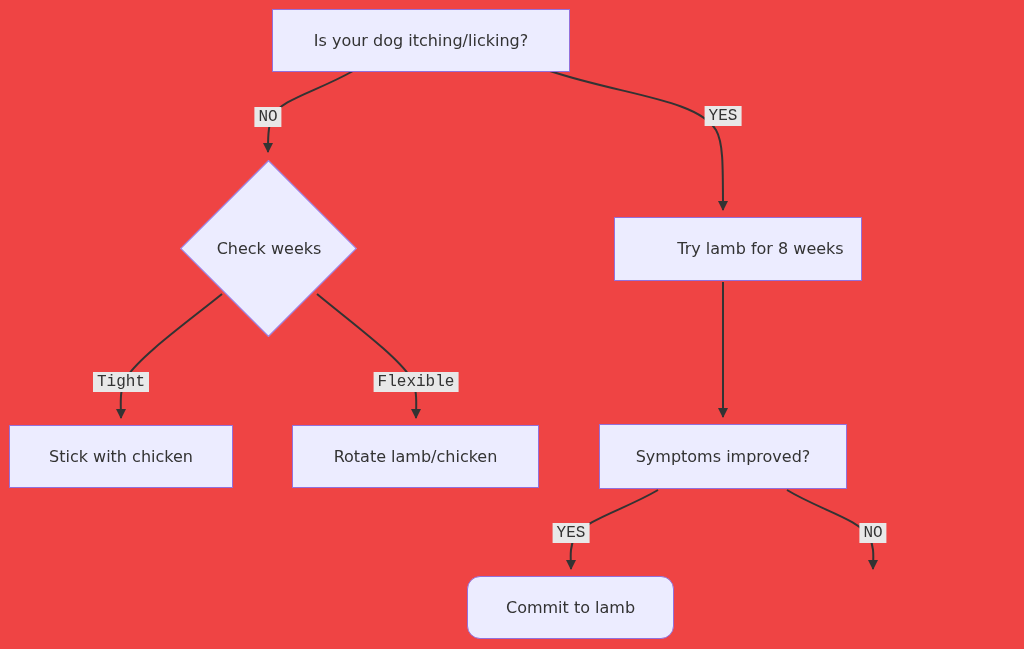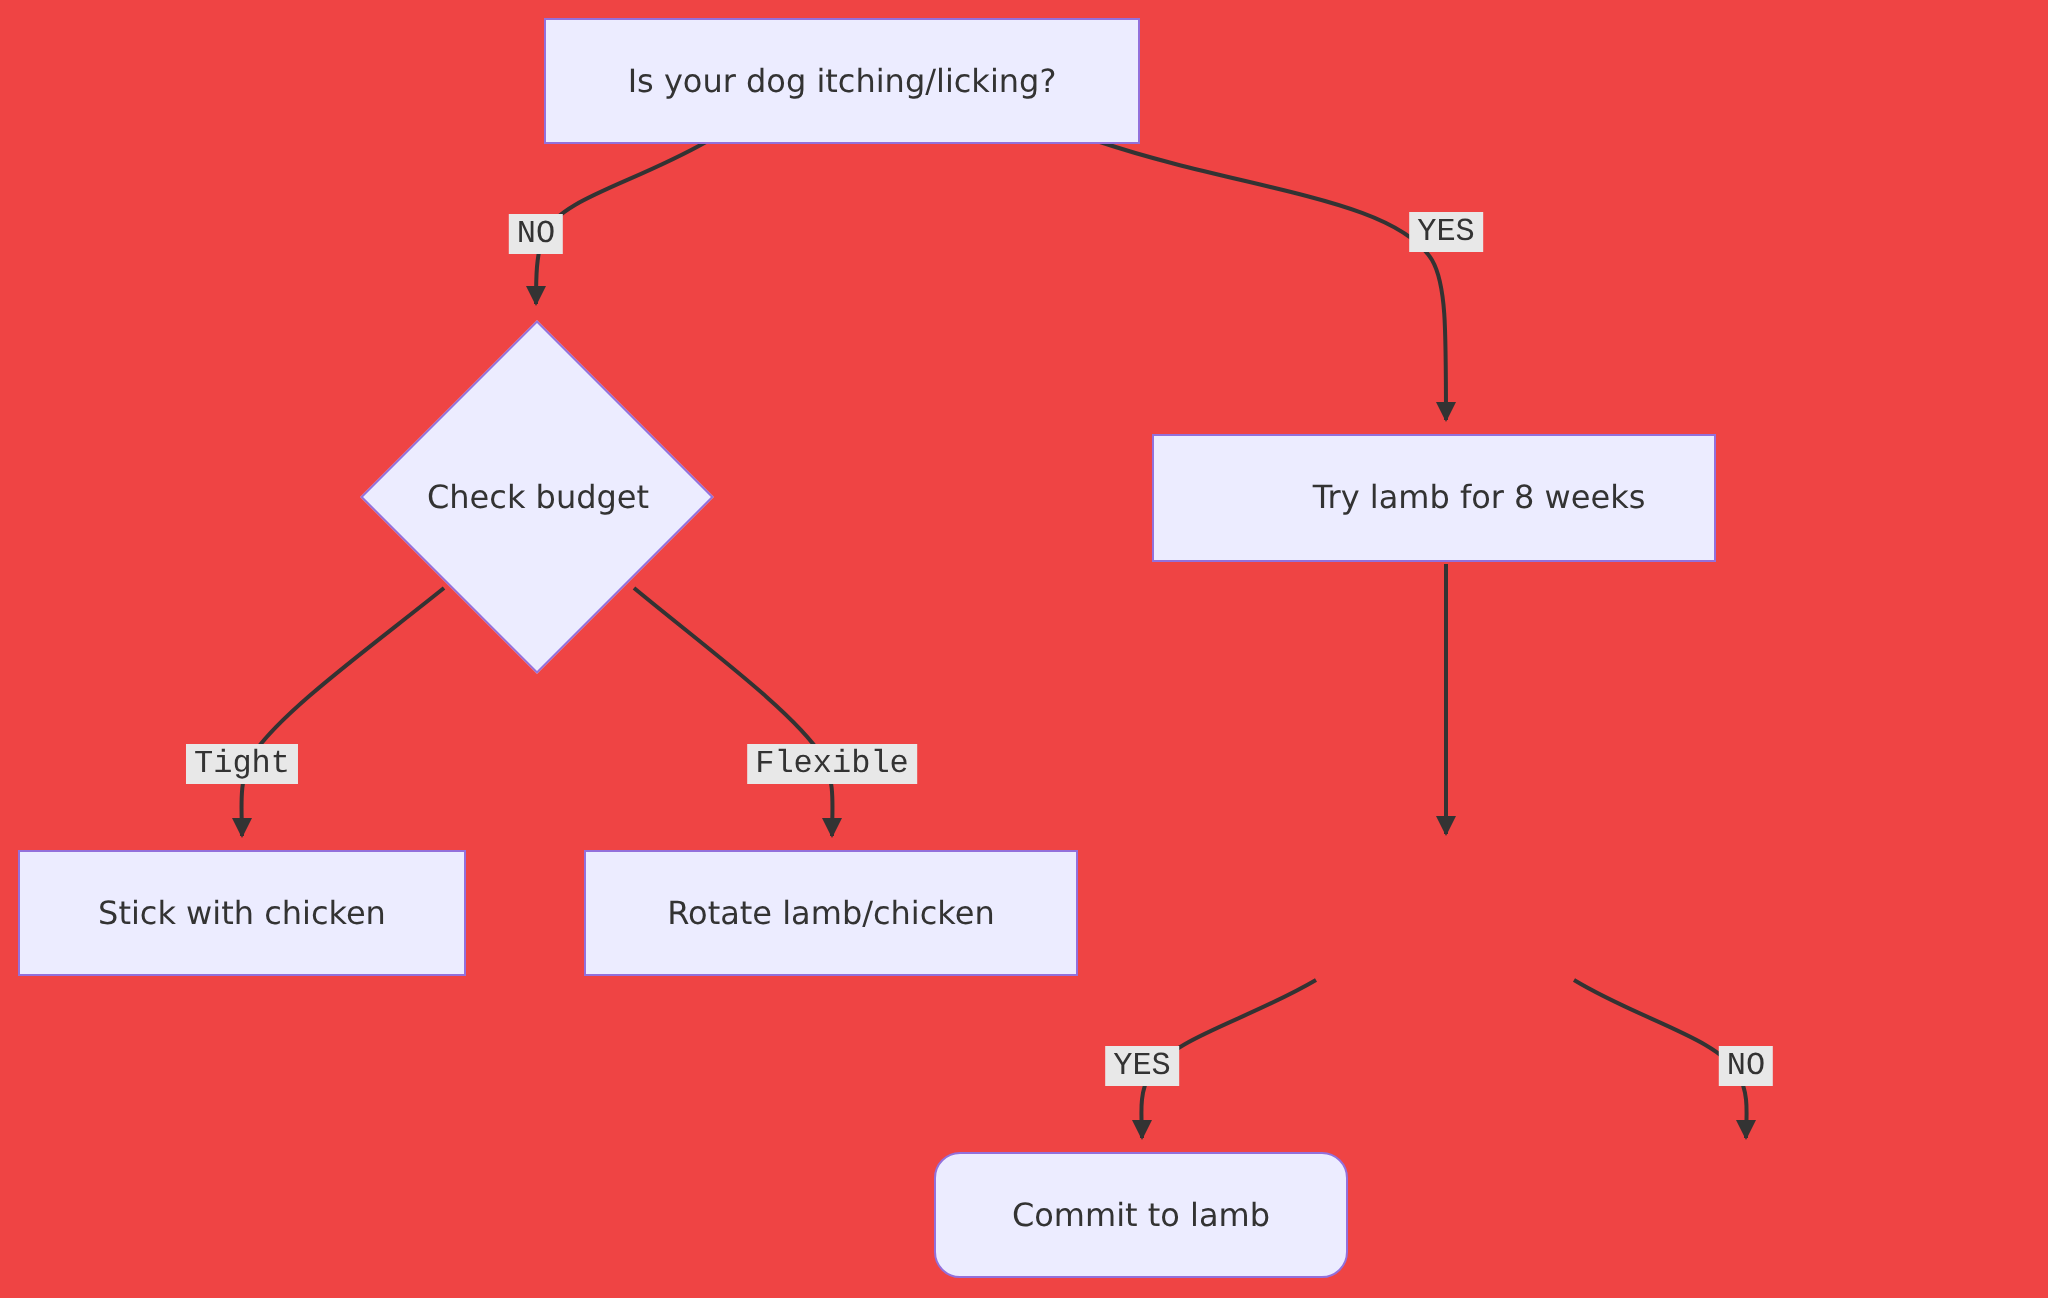--- a/index.html
+++ b/index.html
@@ -84,24 +84,25 @@
     <path d="M222,294 C186,323 140,356 126,378 C119,390 121,405 121,418" fill="none" stroke="#333333" stroke-width="2" marker-end="url(#arrow)"></path>
     <path d="M317,294 C352,323 397,356 411,378 C418,390 416,405 416,418" fill="none" stroke="#333333" stroke-width="2" marker-end="url(#arrow)"></path>
     <path d="M723,282 L723,417" fill="none" stroke="#333333" stroke-width="2" marker-end="url(#arrow)"></path>
     <path d="M658,490 C624,510 586,519 575,537 C569,547 571,559 571,569" fill="none" stroke="#333333" stroke-width="2" marker-end="url(#arrow)"></path>
     <path d="M787,490 C820,510 859,519 869,537 C875,547 873,559 873,569" fill="none" stroke="#333333" stroke-width="2" marker-end="url(#arrow)"></path>
   </svg>
 
   <div class="node" style="left:272px; top:9px; width:298px; height:63px;">Is your dog itching/licking?</div>
 
   <div class="diamond-shape"></div>
-  <div class="diamond-label">Check budget</div>
+  <div class="diamond-label">Check weeks</div>
 
-  <div class="node" style="left:576px; top:217px; width:282px; height:64px;padding-left:45px;">Try lamb for 8 weeks</div>
+  <div class="node" style="left:614px; top:217px; width:248px; height:64px;padding-left:45px;">Try lamb for 8 weeks</div>
 
+  <div class="node" style="left:599px; top:424px; width:248px; height:65px;">Symptoms improved?</div>
 
   <div class="node" style="left:292px; top:425px; width:247px; height:63px;">Rotate lamb/chicken</div>
 
   <div class="node" style="left:9px; top:425px; width:224px; height:63px;">Stick with chicken</div>
 
   <div class="node" style="left:467px; top:576px; width:207px; height:63px;border-radius:13px;">Commit to lamb</div>
 
 
   <div class="edge-label" style="left:268px; top:117px;">NO</div>
 

